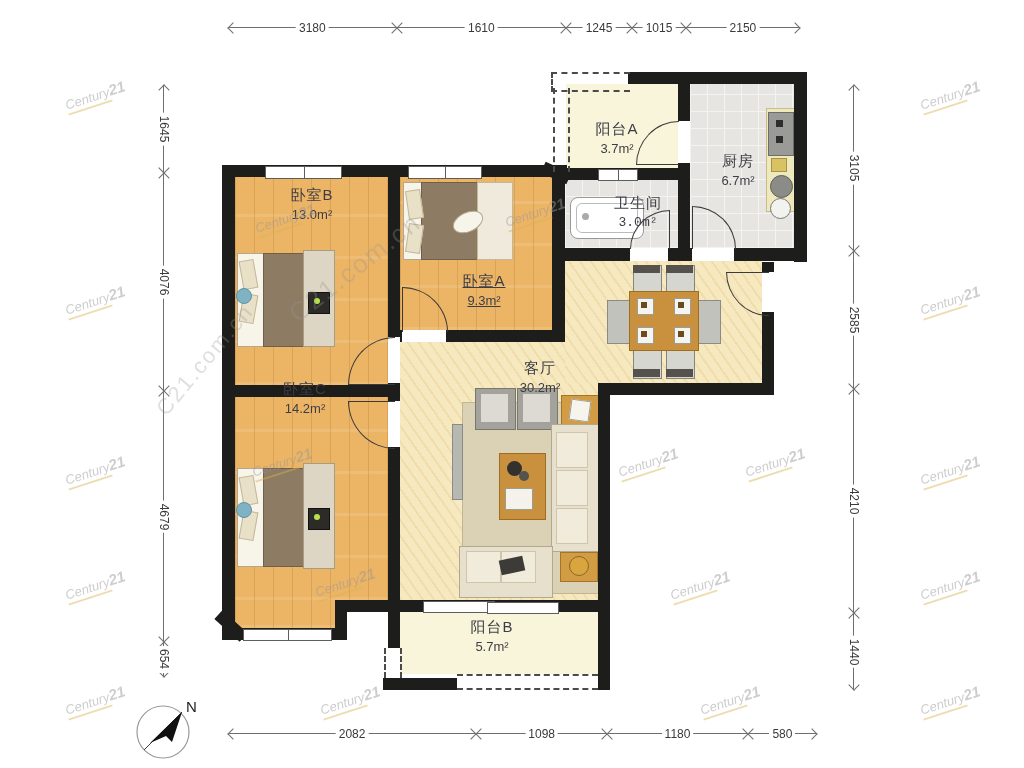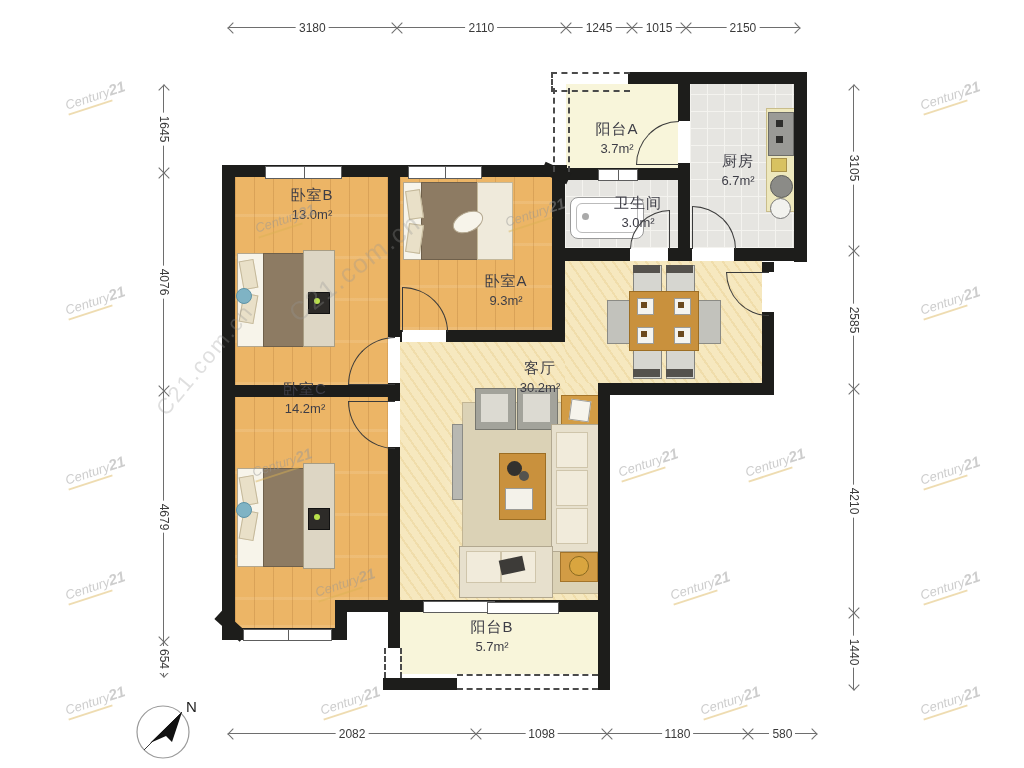--- a/index.html
+++ b/index.html
@@ -59,21 +59,21 @@
       <div class="seg" style="flex-grow: 3180;">
         <span class="ln"></span>
         <span class="a1"></span>
         <span class="a2"></span>
         <span class="lb">3180</span>
       </div>
       <div class="seg" style="flex-grow: 3190;">
         <span class="ln"></span>
         <span class="a1"></span>
         <span class="a2"></span>
-        <span class="lb">2110</span>
+        <span class="lb">1610</span>
       </div>
       <div class="seg" style="flex-grow: 1245;">
         <span class="ln"></span>
         <span class="a1"></span>
         <span class="a2"></span>
         <span class="lb">1245</span>
       </div>
       <div class="seg" style="flex-grow: 1015;">
         <span class="ln"></span>
         <span class="a1"></span>
@@ -305,29 +305,29 @@
     </div>
 
   <div class="room-label" style="left:617px;top:120px;">
     <div class="nm">阳台A</div>
     <div class="ar">3.7m²</div>
   </div>
   <div class="room-label" style="left:738px;top:152px;">
     <div class="nm">厨房</div>
     <div class="ar">6.7m²</div>
   </div>
-  <div class="room-label" style="left:638px;top:194px;">
+  <div class="room-label" style="left:638px;top:194px;font-family:Liberation Mono, monospace;">
     <div class="nm">卫生间</div>
     <div class="ar">3.0m²</div>
   </div>
   <div class="room-label" style="left:312px;top:186px;">
     <div class="nm">卧室B</div>
     <div class="ar">13.0m²</div>
   </div>
-  <div class="room-label" style="left:506px;top:272px;">
+  <div class="room-label" style="left:484px;top:272px;text-decoration:underline;">
     <div class="nm">卧室A</div>
     <div class="ar">9.3m²</div>
   </div>
   <div class="room-label" style="left:540px;top:359px;">
     <div class="nm">客厅</div>
     <div class="ar">30.2m²</div>
   </div>
   <div class="room-label" style="left:305px;top:380px;">
     <div class="nm">卧室C</div>
     <div class="ar">14.2m²</div>

